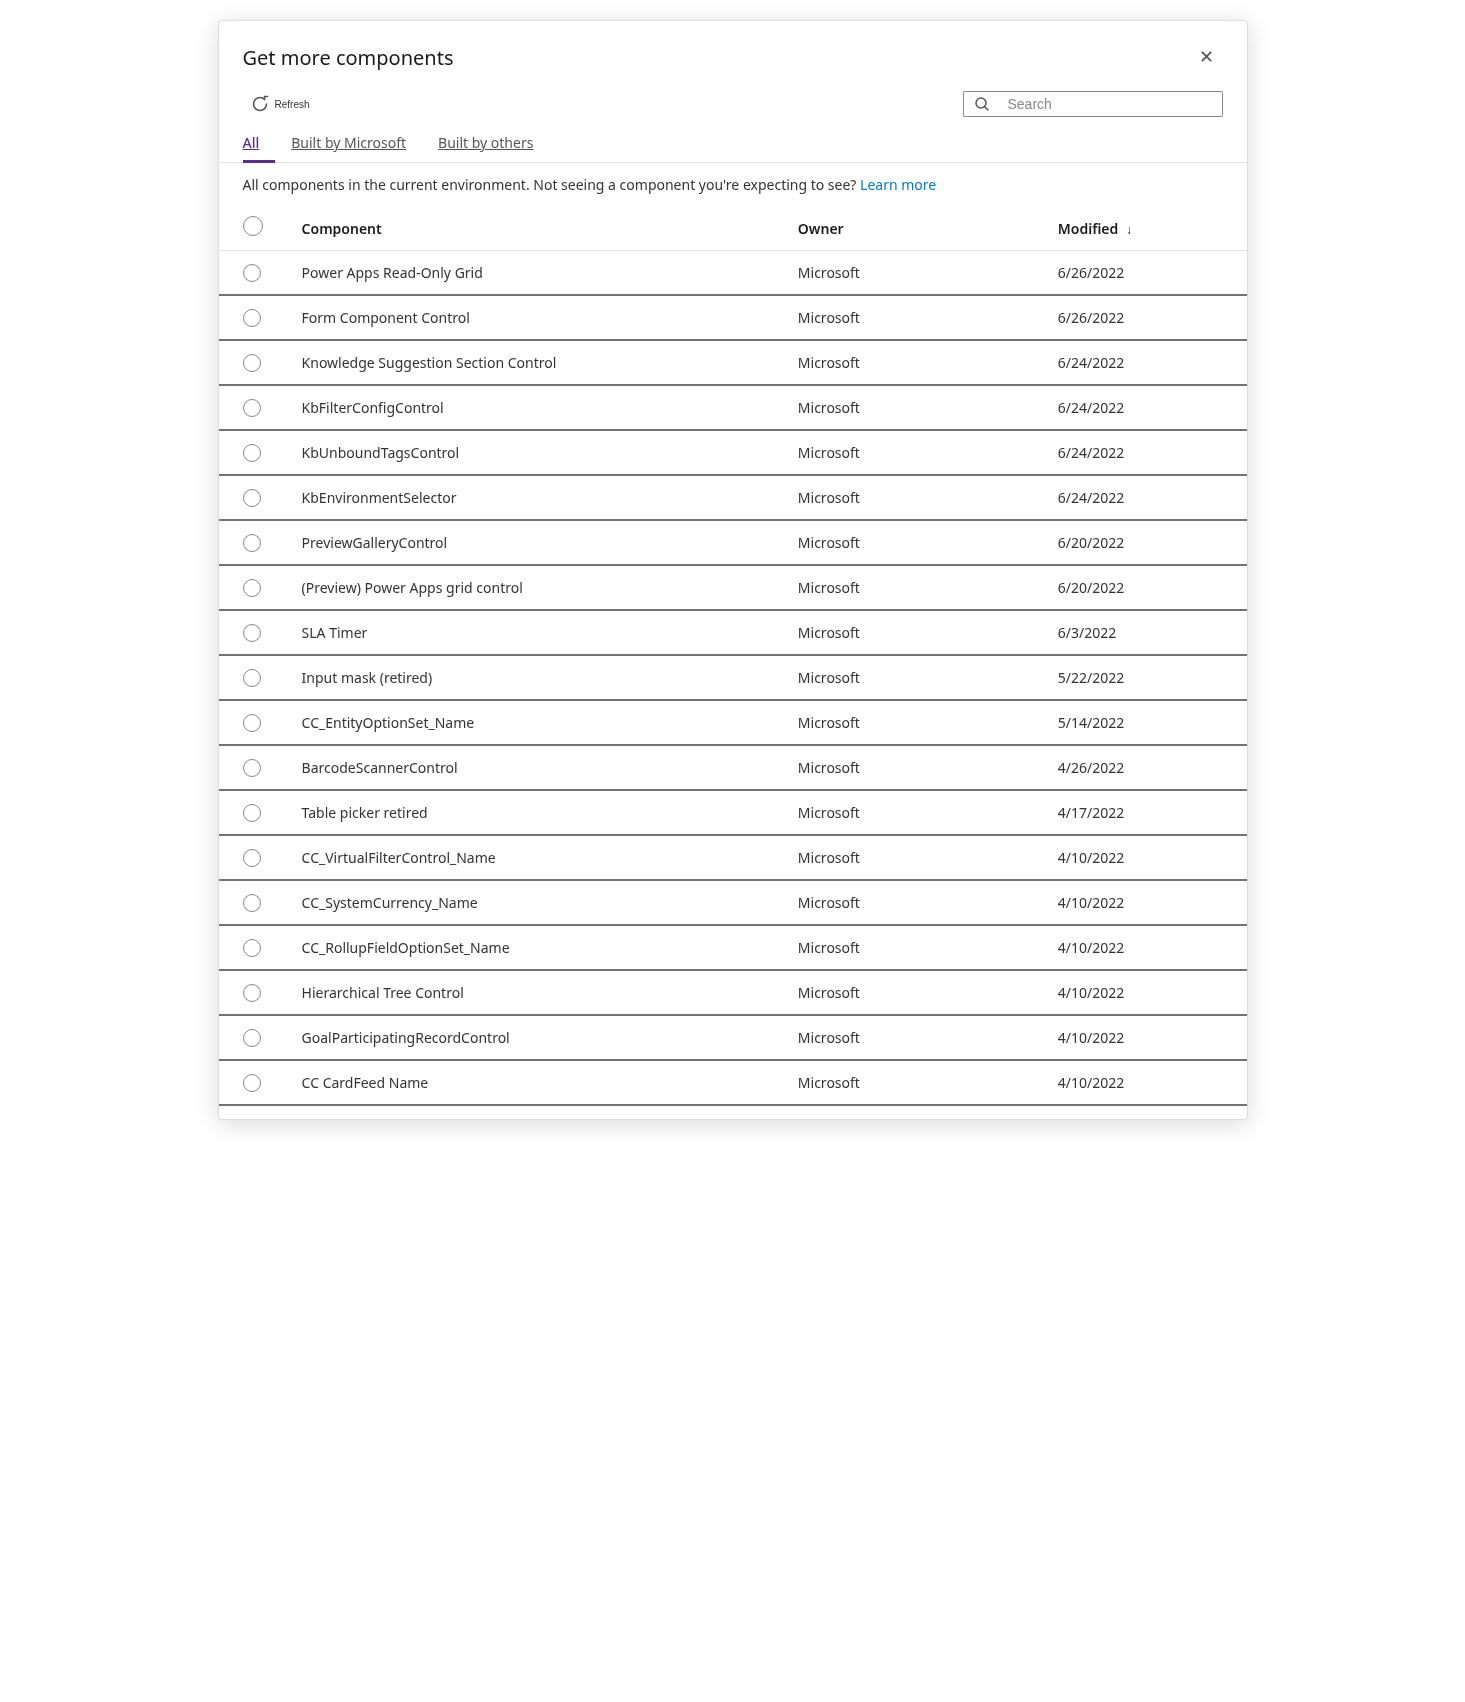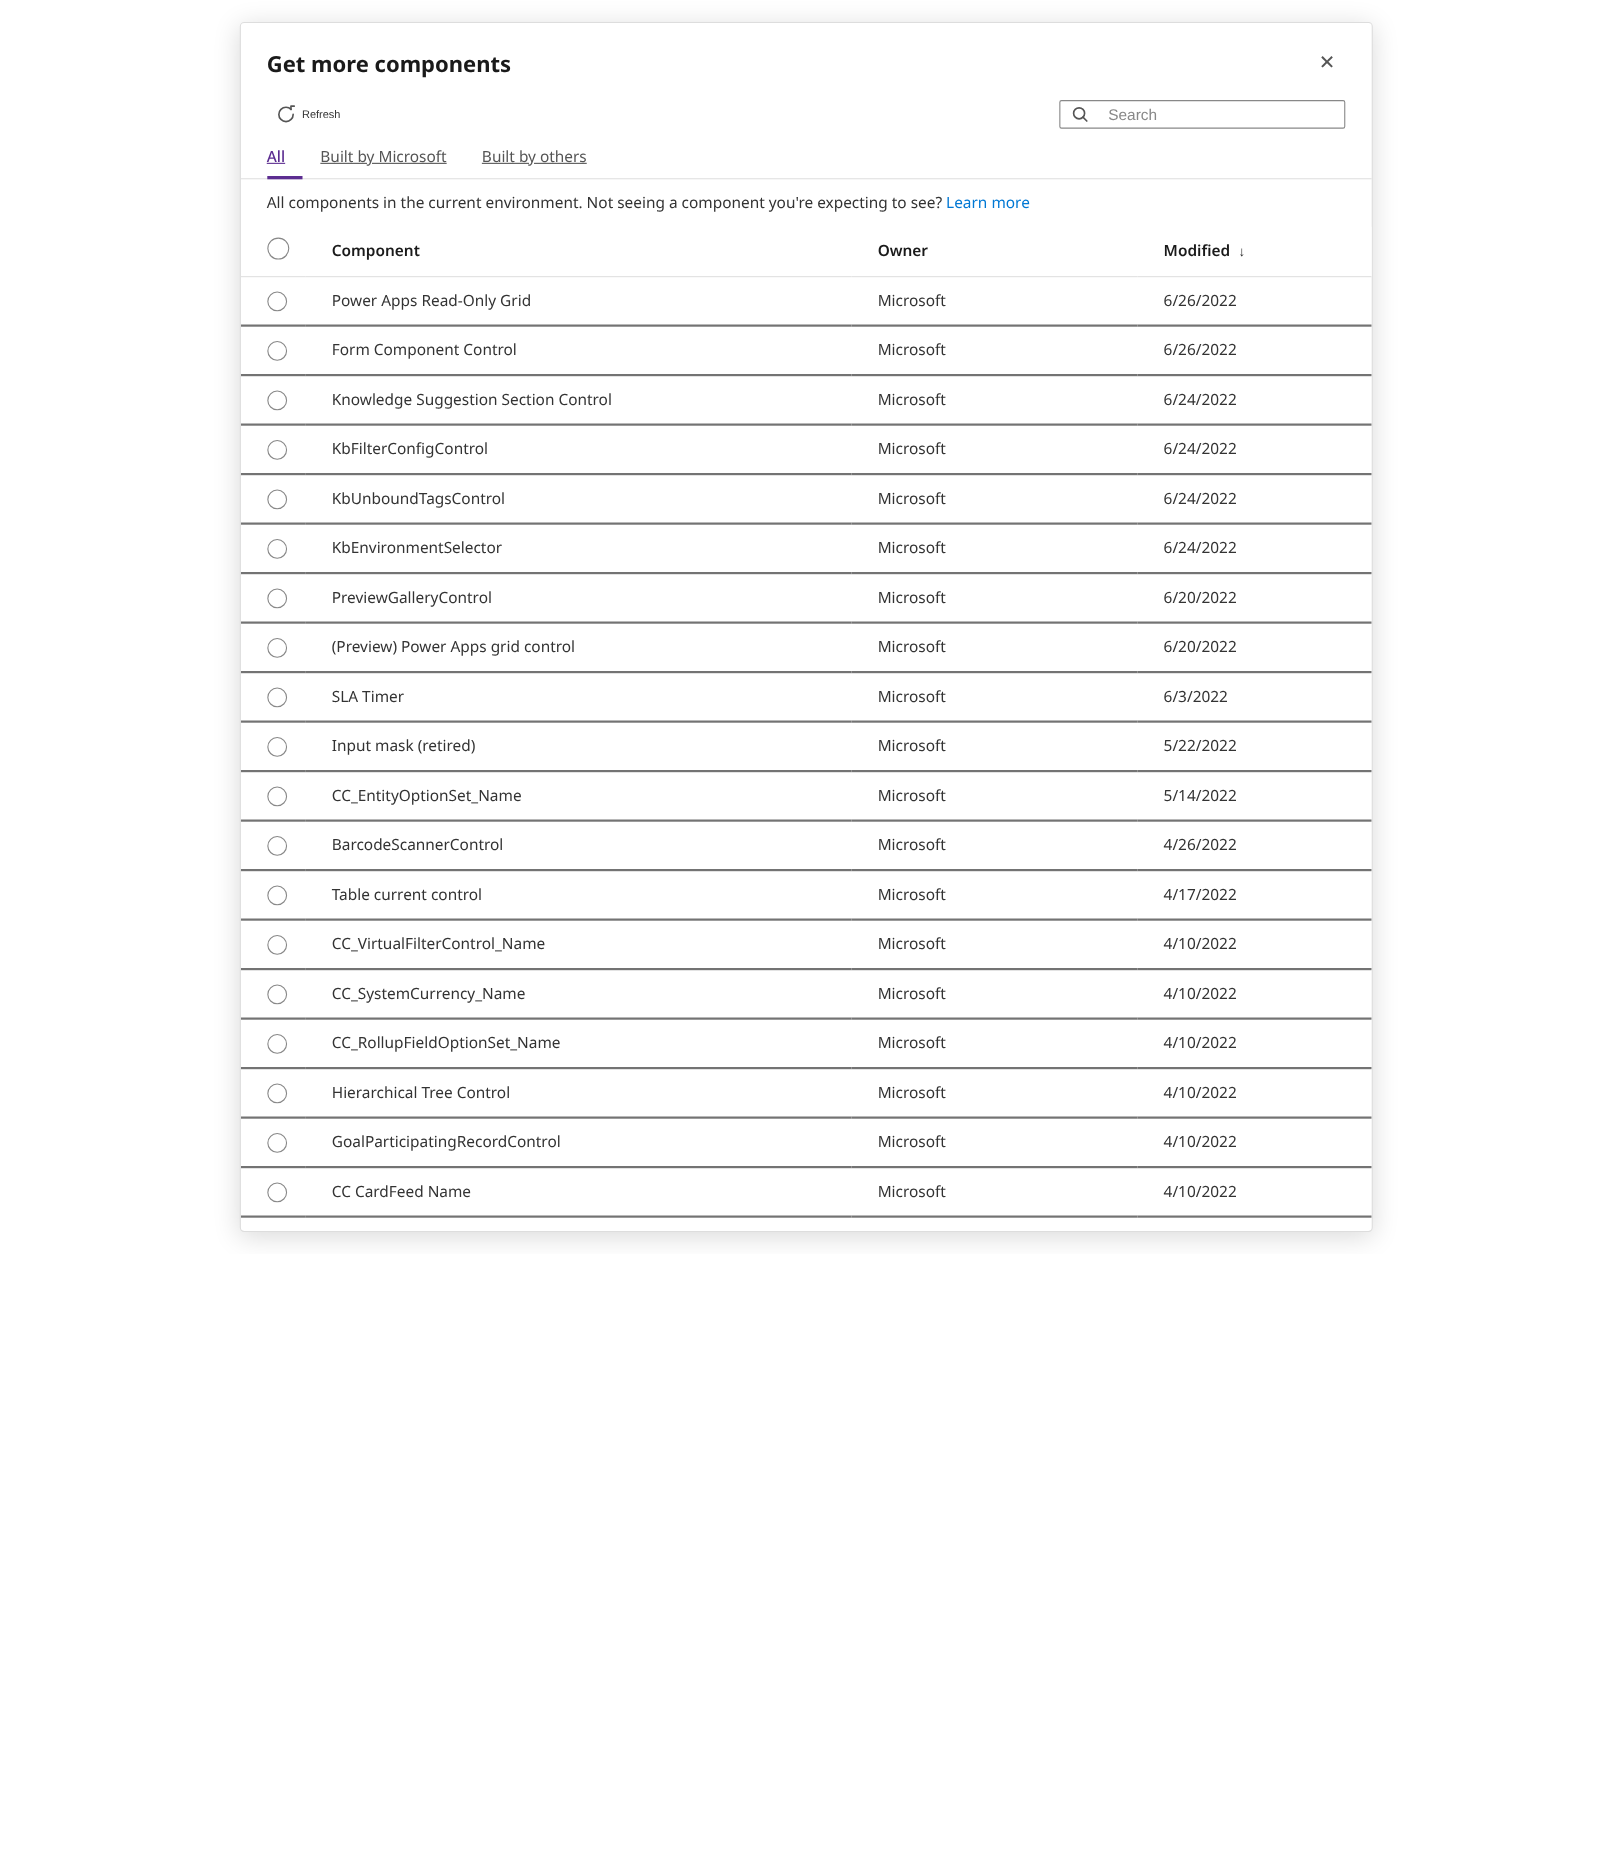--- a/index.html
+++ b/index.html
@@ -26,21 +26,21 @@
     }
     .dialog-header {
       display: flex;
       align-items: center;
       justify-content: space-between;
       padding: 20px 24px 10px 24px;
       border-bottom: none;
     }
     .dialog-title {
       font-size: 20px;
-      font-weight: 700;
+      font-weight: 400;
       color: #1a1a1a;
     }
     .close-btn {
       background: none;
       border: none;
       cursor: pointer;
       font-size: 18px;
       color: #555;
       width: 32px;
       height: 32px;
@@ -346,21 +346,21 @@
       <div class="row-checkbox"></div>
     </td>
     <td class="col-component">BarcodeScannerControl</td>
     <td class="col-owner">Microsoft</td>
     <td class="col-modified">4/26/2022</td>
   </tr>
           <tr>
     <td class="col-check">
       <div class="row-checkbox"></div>
     </td>
-    <td class="col-component">Table current control</td>
+    <td class="col-component">Table picker retired</td>
     <td class="col-owner">Microsoft</td>
     <td class="col-modified">4/17/2022</td>
   </tr>
           <tr>
     <td class="col-check">
       <div class="row-checkbox"></div>
     </td>
     <td class="col-component">CC_VirtualFilterControl_Name</td>
     <td class="col-owner">Microsoft</td>
     <td class="col-modified">4/10/2022</td>

